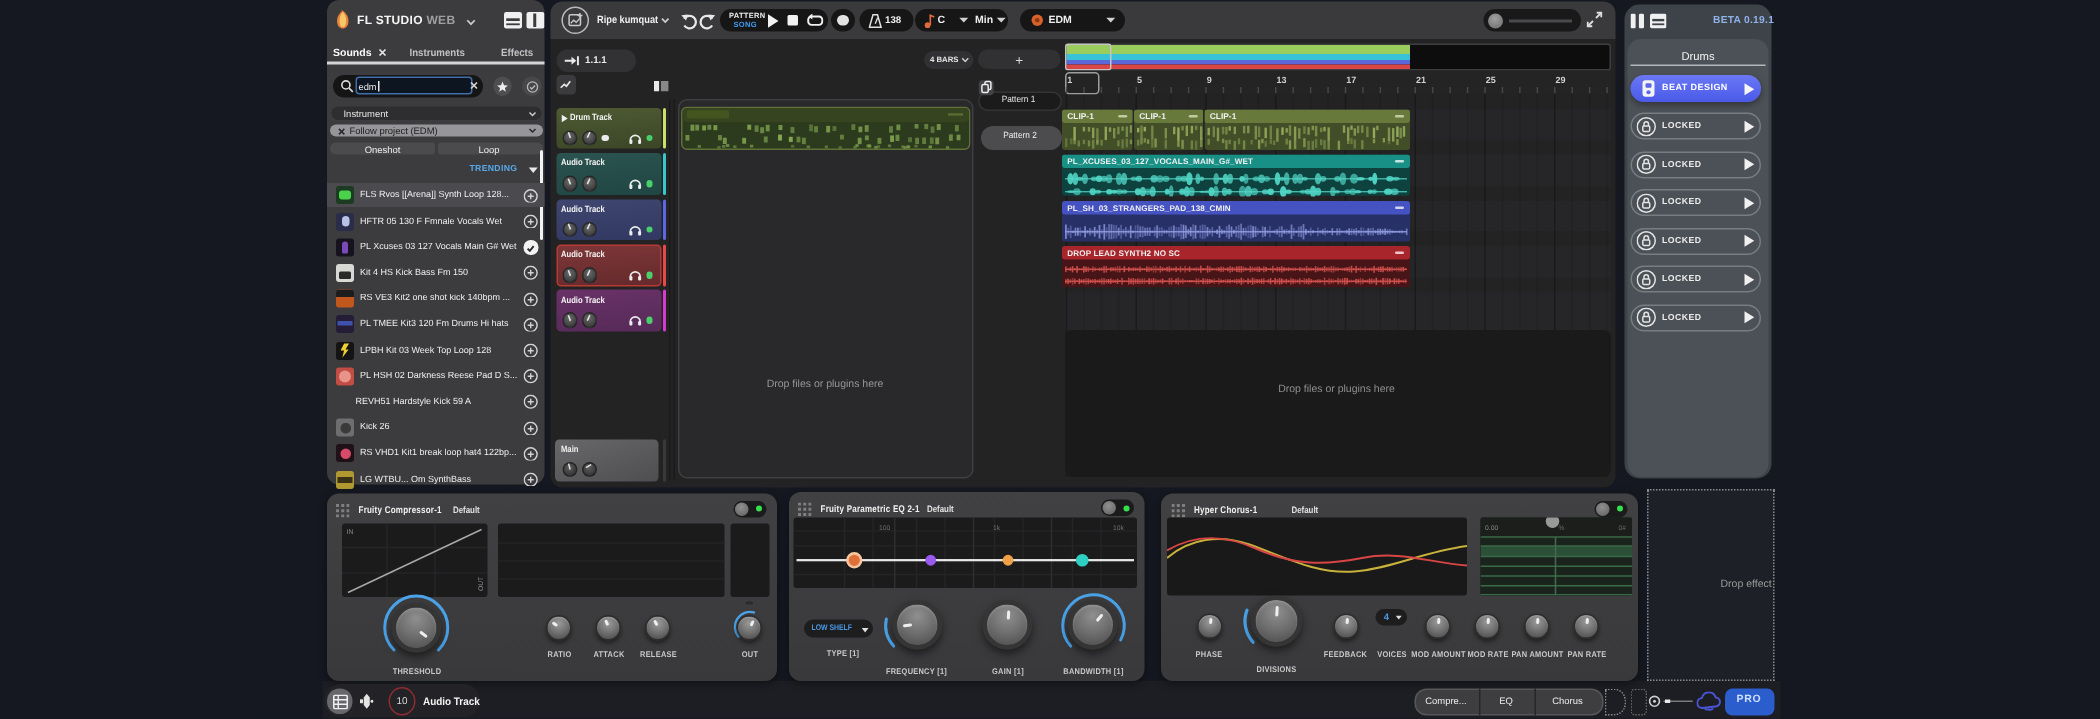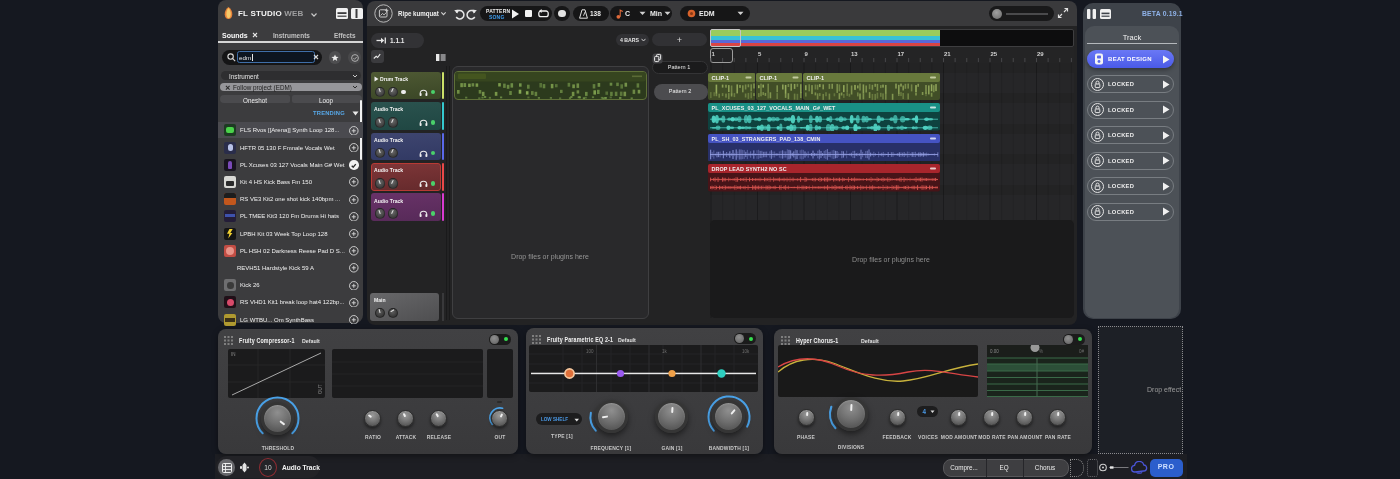--- a/index.html
+++ b/index.html
@@ -1235,21 +1235,21 @@
 <div class="a" style="left:1083px;top:3px;width:98px;height:316px;background:#3e434a;border-radius:10px"></div>
 <svg class="a" style="left:1087px;top:9px" width="24" height="10" viewBox="0 0 24 10">
 <rect x="0" y="0" width="3.4" height="10" rx="1" fill="#f0f0f0"></rect>
     <rect x="5.6" y="0" width="3.4" height="10" rx="1" fill="#f0f0f0"></rect>
 <rect x="13" y="0" width="11" height="10" rx="1.5" fill="#f0f0f0"></rect>
     <rect x="14.5" y="3.6" width="8" height="1.6" fill="#3e434a"></rect>
     <rect x="14.5" y="6.6" width="8" height="1.2" fill="#3e434a"></rect>
 </svg>
 <div class="a" style="left:1142px;top:10px;font-size:6.8px;font-weight:bold;color:#8fb2e8;letter-spacing:.2px">BETA 0.19.1</div>
 <div class="a" style="left:1085px;top:26px;width:94px;height:291.5px;background:#4c5157;border-radius:9px"></div>
-<div class="a" style="left:1132px;top:32.5px;font-size:7.5px;color:#f2f2f2;transform:translateX(-50%)">Track</div>
+<div class="a" style="left:1132px;top:32.5px;font-size:7.5px;color:#f2f2f2;transform:translateX(-50%)">Drums</div>
 <div class="a" style="left:1087px;top:43px;width:90px;height:1px;background:#b4b8bc"></div>
 <div class="a" style="left:1086.5px;top:49.5px;width:87px;height:18.5px;background:linear-gradient(180deg,#6a78f5,#4a5ae8);border-radius:9.5px;box-shadow:0 2px 4px rgba(0,0,0,.35)"></div>
 <svg class="a" style="left:1093.5px;top:53px" width="10" height="12" viewBox="0 0 10 12">
 <rect x="1" y="0.5" width="8" height="11" rx="2" fill="#f4f4f4"></rect>
     <rect x="3" y="2.5" width="4" height="3" rx="0.8" fill="#5a68e8"></rect>
     <circle cx="5" cy="8.5" r="1.4" fill="#5a68e8"></circle>
 </svg>
 <div class="a" style="left:1108px;top:56px;font-size:6px;font-weight:bold;color:#fff;letter-spacing:.3px">BEAT DESIGN</div>
 <svg class="a" style="left:1161.5px;top:54.5px" width="8" height="9" viewBox="0 0 8 9">
     <path d="M1 0.5v8l6.5-4z" fill="#f6f6f6"></path>

